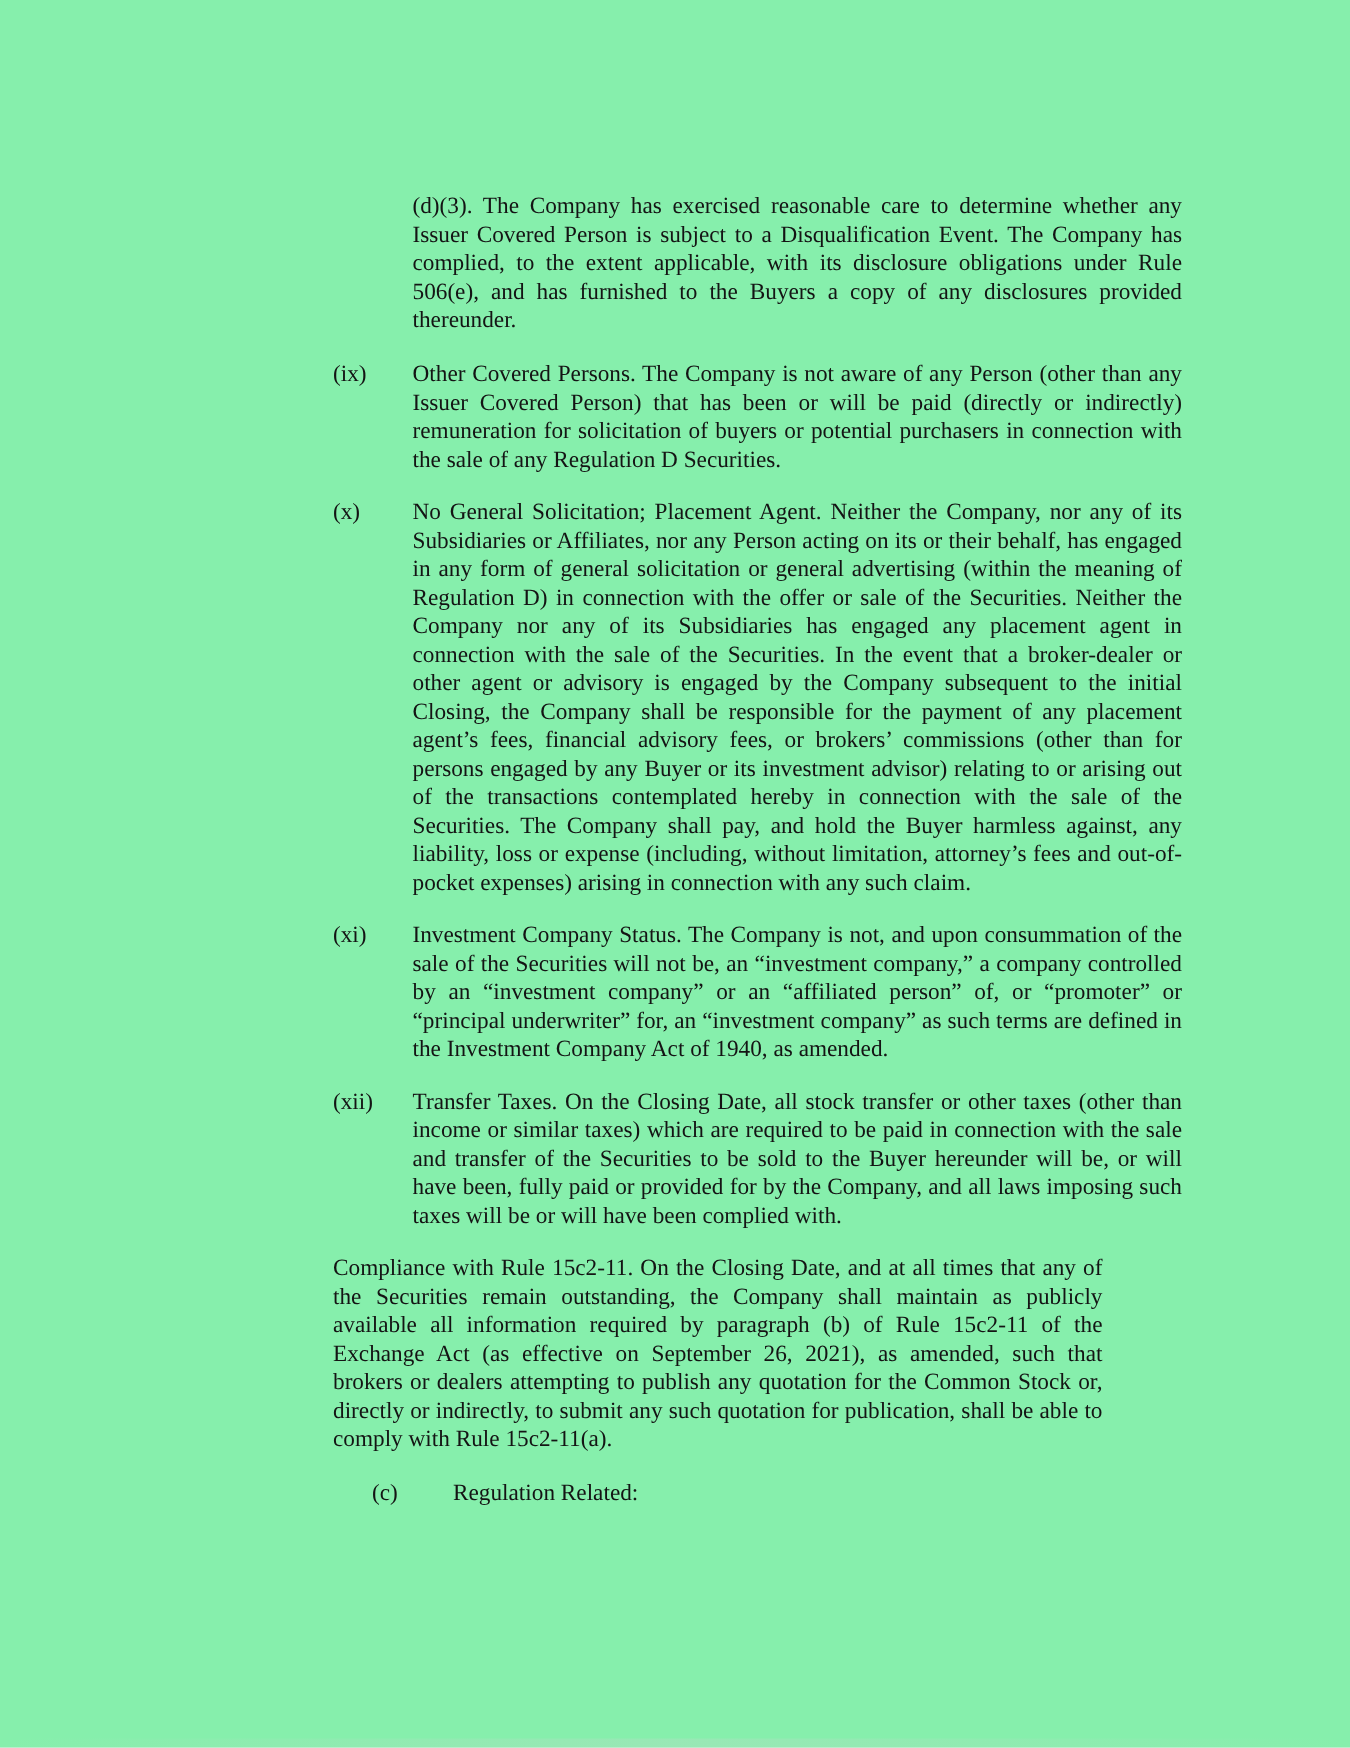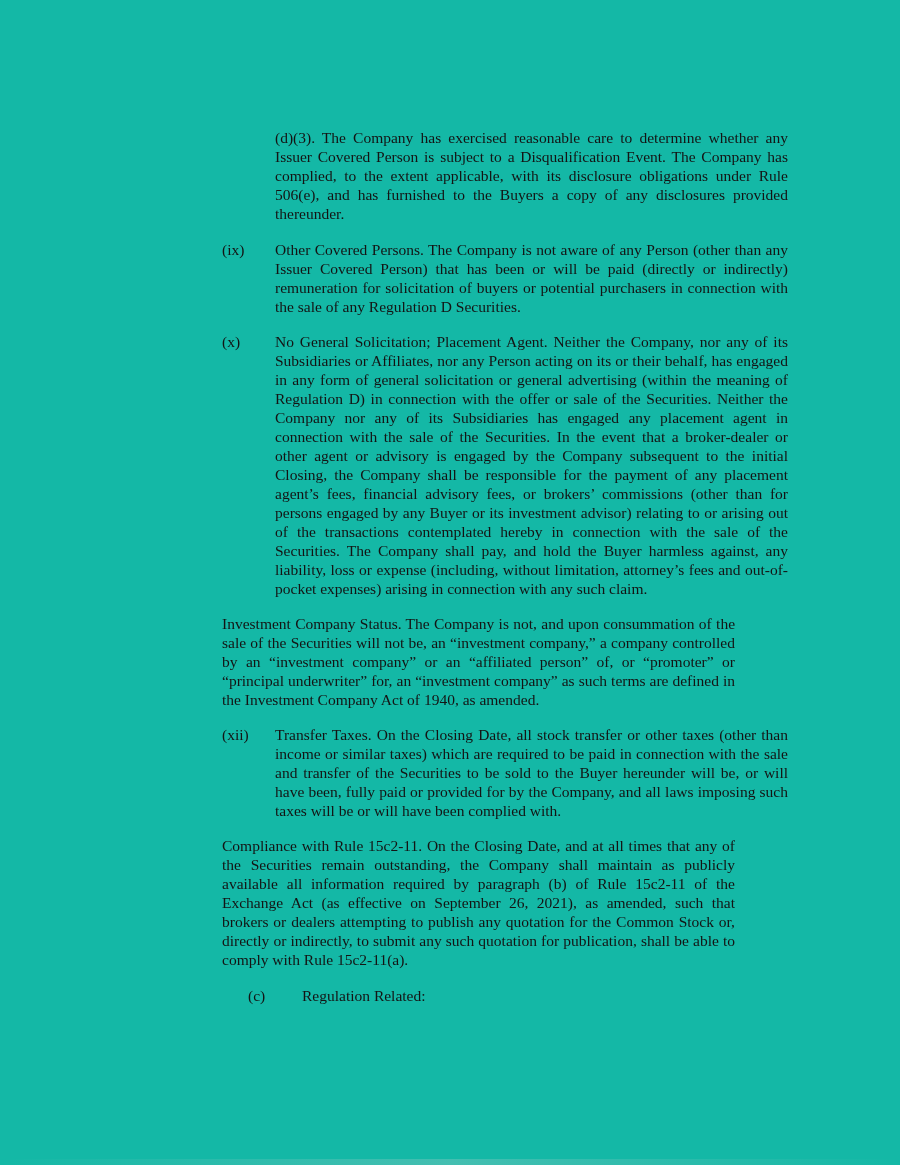--- a/index.html
+++ b/index.html
@@ -5,21 +5,21 @@
   html, body {
     margin: 0;
     padding: 0;
     background: #e8e8e8;
   }
   .page {
     position: relative;
     width: 900px;
     height: 1165px;
     margin: 0 auto;
-    background: #14b8a6;
+    background: #86efac;
     color: #141414;
     font-family: "Liberation Serif", "DejaVu Serif", serif;
     font-size: 15.5px;
     line-height: 19px;
     box-sizing: border-box;
     padding: 128px 112px 0 222px;
     overflow: hidden;
   }
   .para {
     margin: 0 0 17px 0;
@@ -75,20 +75,21 @@
     <span class="label">(ix)</span>
     <p class="body"><span class="u">Other Covered Persons</span><span>. The Company is not aware of any Person (other than any Issuer Covered Person) that has been or will be paid (directly or indirectly) remuneration for solicitation of buyers or potential purchasers in connection with the sale of any Regulation D Securities.</span></p>
   </div>
 
   <div class="item">
     <span class="label">(x)</span>
     <p class="body"><span class="u">No General Solicitation; Placement Agent</span><span>.  Neither the Company, nor any of its Subsidiaries or Affiliates, nor any Person acting on its or their behalf, has engaged in any form of general solicitation or general advertising (within the meaning of Regulation D) in connection with the offer or sale of the Securities. Neither the Company nor any of its Subsidiaries has engaged any placement agent in connection with the sale of the Securities.  In the event that a broker-dealer or other agent or advisory is engaged by the Company subsequent to the initial Closing, the Company shall be responsible for the payment of any placement agent’s fees, financial advisory fees, or brokers’ commissions (other than for persons engaged by any Buyer or its investment advisor) relating to or arising out of the transactions contemplated hereby in connection with the sale of the Securities. The Company shall pay, and hold the Buyer harmless against, any liability, loss or expense (including, without limitation, attorney’s fees and out-of-pocket expenses) arising in connection with any such claim.</span></p>
   </div>
 
   <div class="item">
+    <span class="label">(xi)</span>
     <p class="body"><span class="u">Investment Company Status</span><span>.  The Company is not, and upon consummation of the sale of the Securities will not be, an “investment company,” a company controlled by an “investment company” or an “affiliated person” of, or “promoter” or “principal underwriter” for, an “investment company” as such terms are defined in the Investment Company Act of 1940, as amended.</span></p>
   </div>
 
   <div class="item">
     <span class="label">(xii)</span>
     <p class="body"><span class="u">Transfer Taxes</span><span>.  On the Closing Date, all stock transfer or other taxes (other than income or similar taxes) which are required to be paid in connection with the sale and transfer of the Securities to be sold to the Buyer hereunder will be, or will have been, fully paid or provided for by the Company, and all laws imposing such taxes will be or will have been complied with.</span></p>
   </div>
 
   <div class="item">
     <p class="body"><span class="u">Compliance with Rule 15c2-11</span><span>. On the Closing Date, and at all times that any of the Securities remain outstanding, the Company shall maintain as publicly available all information required by paragraph (b) of Rule 15c2-11 of the Exchange Act (as effective on September 26, 2021), as amended, such that brokers or dealers attempting to publish any quotation for the Common Stock or, directly or indirectly, to submit any such quotation for publication, shall be able to comply with Rule 15c2-11(a).</span></p>

